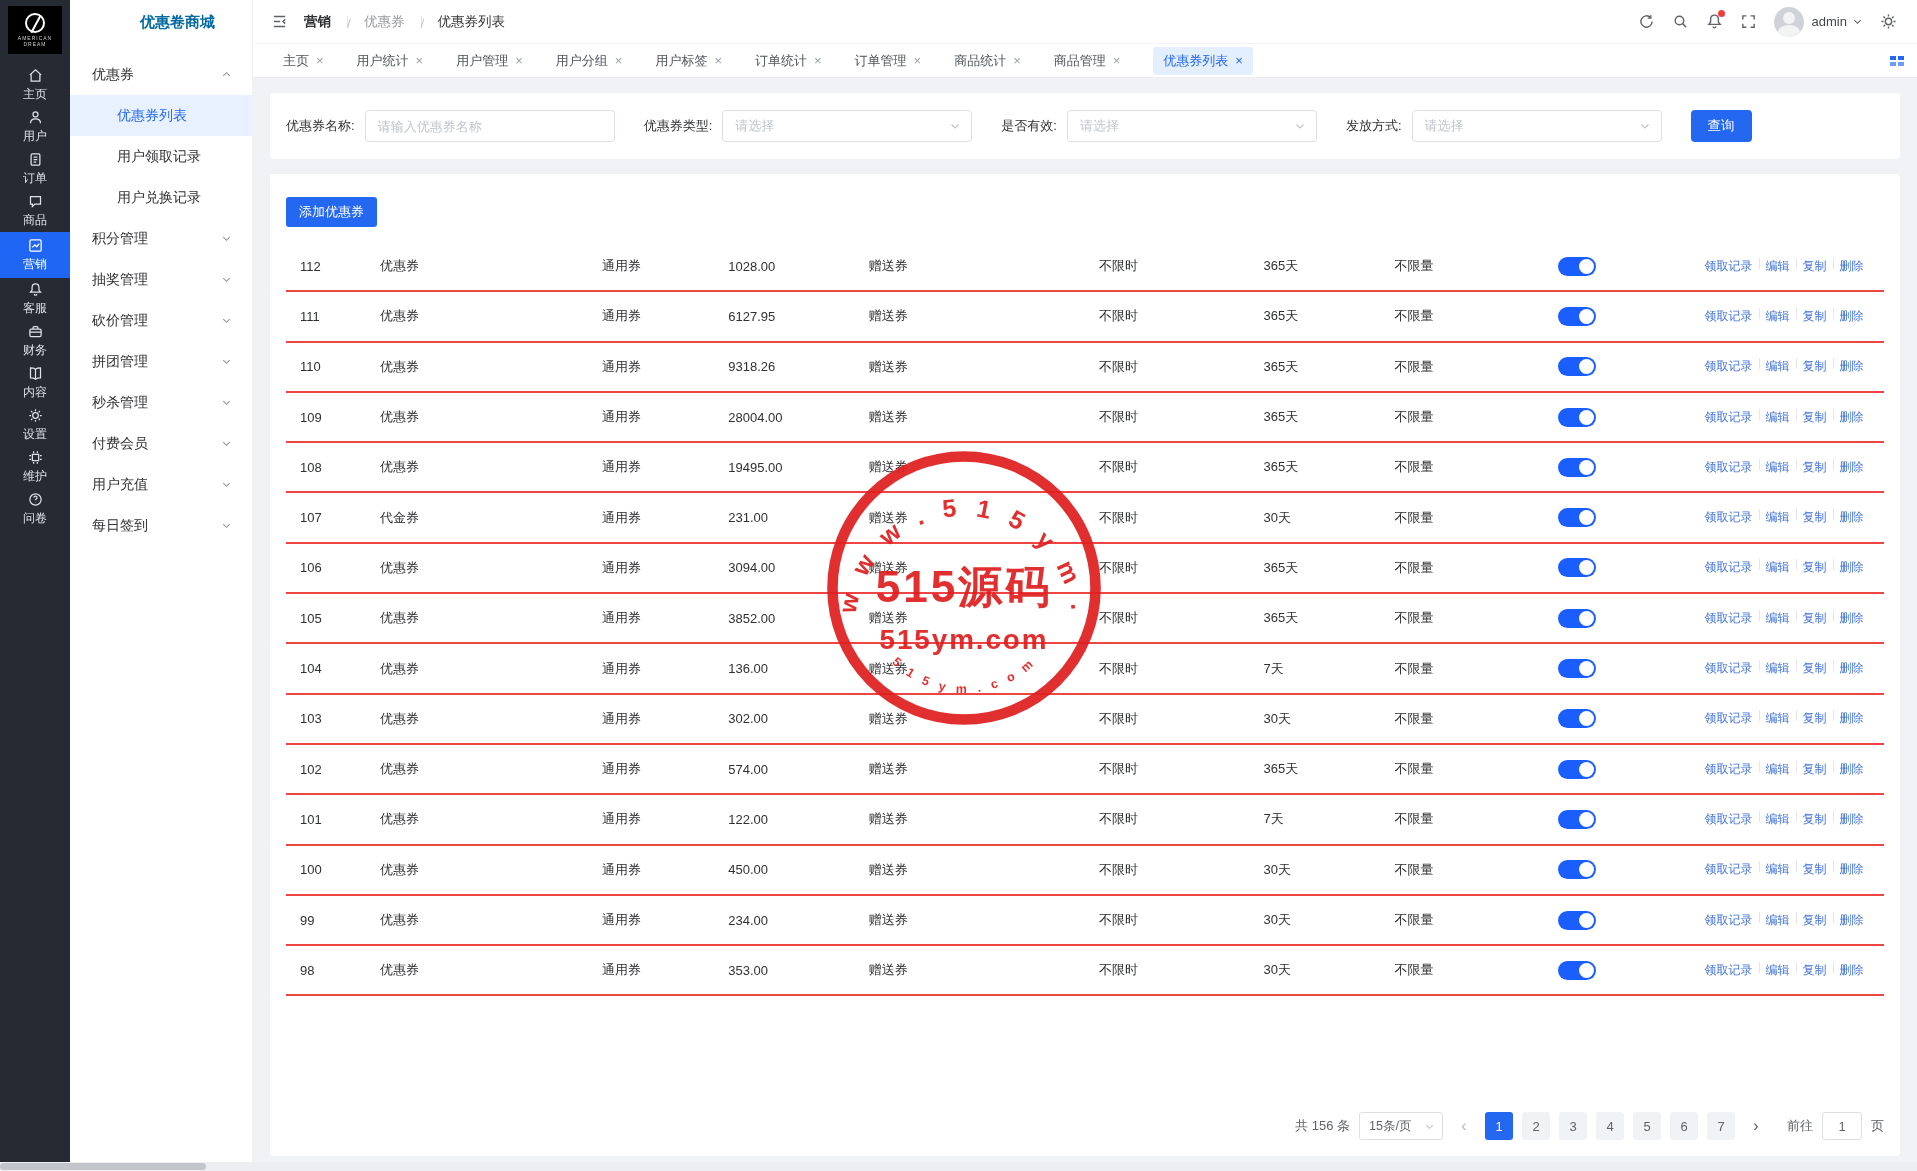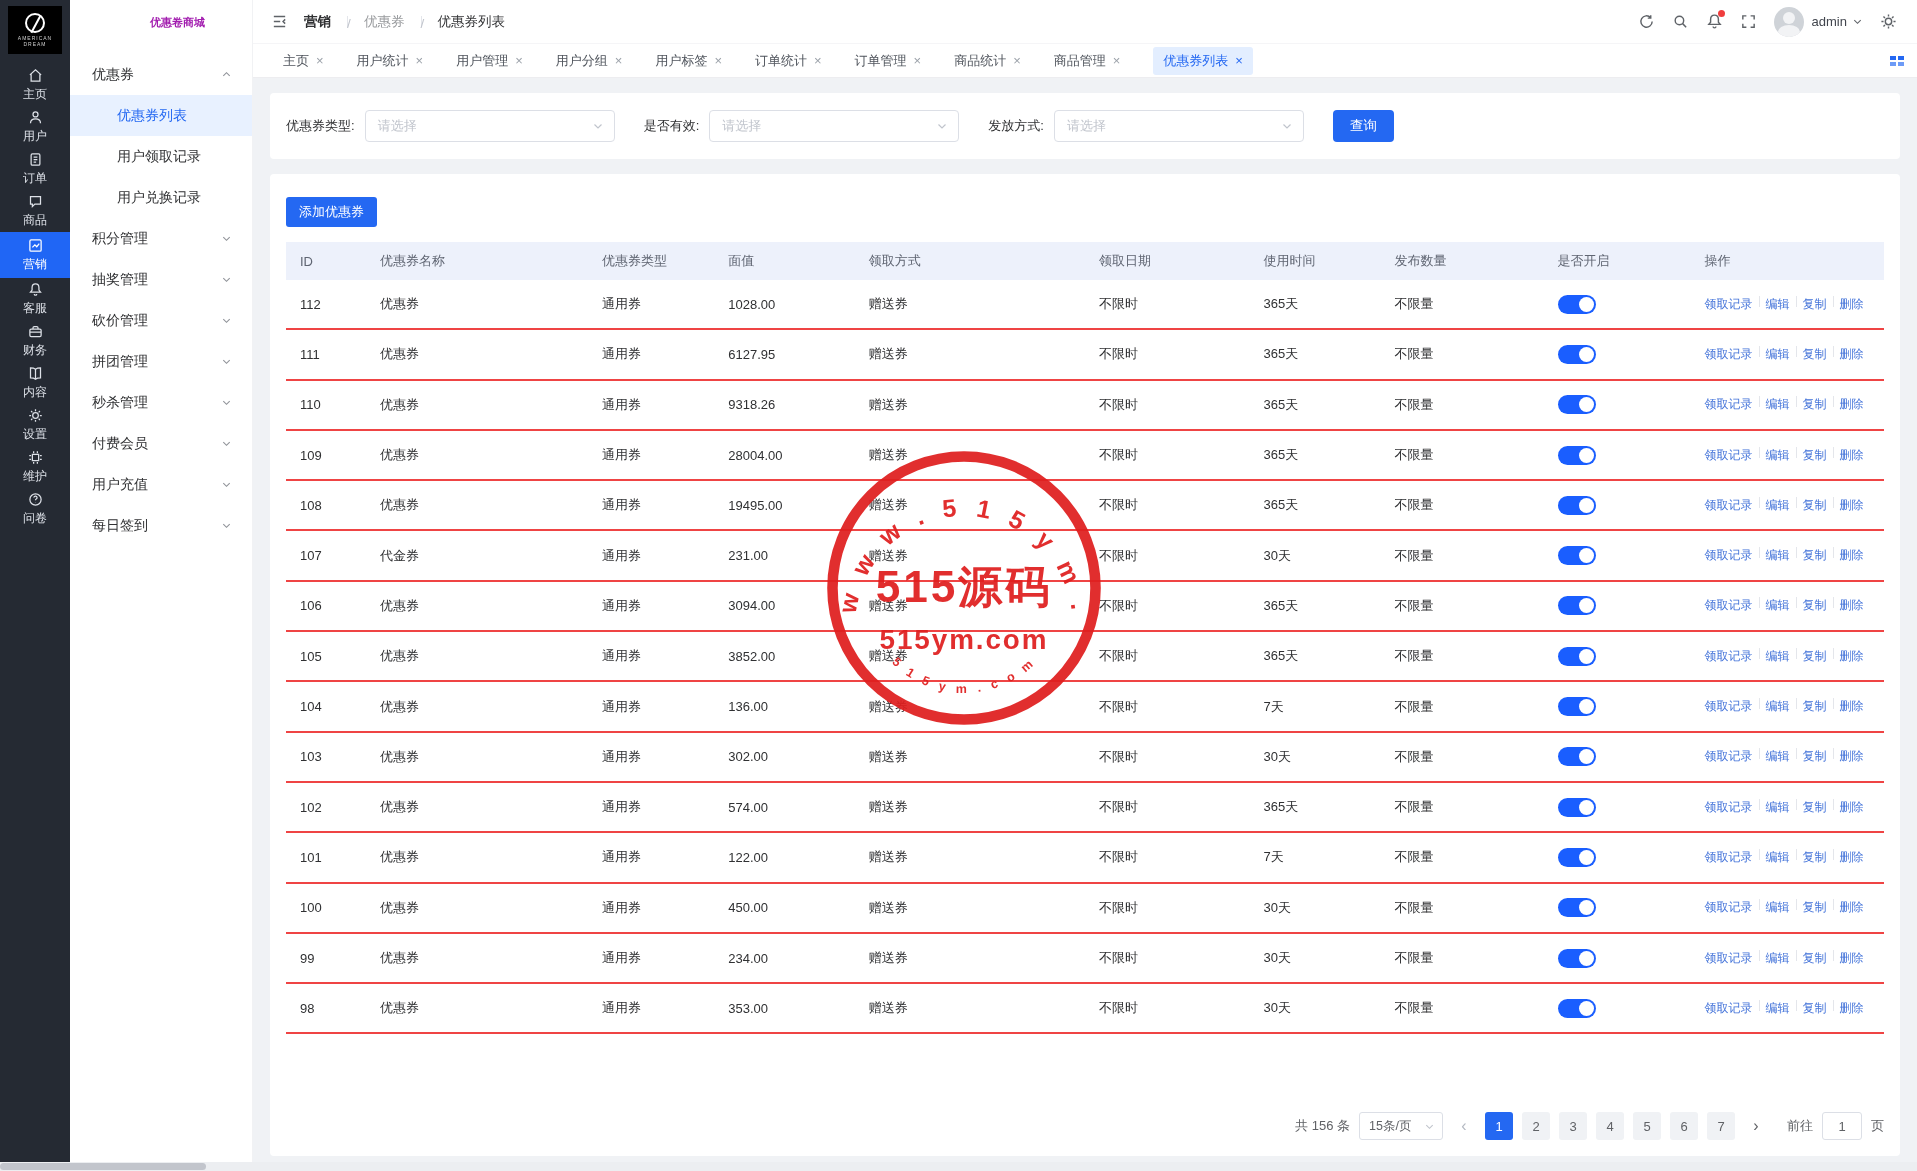--- a/index.html
+++ b/index.html
@@ -13,21 +13,21 @@
   .logo-ring { width:20px; height:20px; border:2px solid #fff; border-radius:50%; position:relative; margin-bottom:2px; }
   .logo-ring:after { content:""; position:absolute; left:8px; top:-1px; width:2px; height:20px; background:#fff; transform:rotate(28deg); }
   .logo-txt { font-size:5px; letter-spacing:1px; color:#cfcfcf; line-height:6px; text-align:center; }
   .rail-item { width:100%; height:42px; display:flex; flex-direction:column; align-items:center; justify-content:center; gap:3px; font-size:12px; color:#dde1e8; cursor:pointer; }
   .rail-item svg { width:15px; height:15px; stroke:#dde1e8; }
   .rail-item.active { background:#2066f5; color:#fff; height:46px; }
   .rail-item.active svg { stroke:#fff; }
 
   
   .sidebar { position:absolute; left:70px; top:0; bottom:0; width:183px; background:#fff; border-right:1px solid #f1f2f4; z-index:2; }
-  .store-name { height:44px; line-height:44px; text-align:center; font-size:11px; font-weight:bold; color:#a21caf;padding-left:33px; }
+  .store-name { height:44px; line-height:44px; text-align:center; font-size:15px; font-weight:bold; color:#0369a1;padding-left:33px; }
   .menu { padding-top:10px; font-size:14px; }
   .menu-group { height:41px; display:flex; align-items:center; justify-content:space-between; padding:0 20px 0 22px; cursor:pointer; color:#303133; }
   .menu-group svg { width:11px; height:11px; stroke:#909399; }
   .menu-sub { height:41px; display:flex; align-items:center; padding-left:47px; cursor:pointer; color:#303133; }
   .menu-sub.active { background:#e8f1ff; color:#2468f2; }
 
   
   .main { position:absolute; left:253px; top:0; right:0; bottom:0; }
   .topbar { height:44px; background:#fff; display:flex; align-items:center; padding:0 20px 0 18px; border-bottom:1px solid #f5f5f7; }
   .topbar .collapse { margin-right:16px; cursor:pointer; }
@@ -339,20 +339,24 @@
         <rect x="0" y="2" width="6" height="4" fill="#2468f2"></rect>
         <rect x="8" y="2" width="6" height="4" fill="#2468f2"></rect>
         <rect x="0" y="8" width="6" height="4" fill="#6d9bf7"></rect>
         <rect x="8" y="8" width="6" height="4" fill="#6d9bf7"></rect>
       </svg>
   </div>
 
   <div class="content">
 
     <div class="filter-card">
+      <div class="fgroup">
+        <span>优惠券名称:</span>
+        <input class="tinput" type="text" placeholder="请输入优惠券名称" style="">
+      </div>
       <div class="fgroup">
         <span>优惠券类型:</span>
         <div class="select">
           <span>请选择</span>
           <svg viewBox="0 0 24 24" fill="none" stroke-width="2.4">
               <path d="M5 9l7 7 7-7"></path>
             </svg>
         </div>
       </div>
       <div class="fgroup">
@@ -372,32 +376,20 @@
               <path d="M5 9l7 7 7-7"></path>
             </svg>
         </div>
       </div>
       <button class="btn-primary">查询</button>
     </div>
 
     <div class="table-card">
       <button class="add-btn">添加优惠券</button>
 
-      <div class="thead">
-        <div class="c c1">ID</div>
-        <div class="c c2">优惠券名称</div>
-        <div class="c c3">优惠券类型</div>
-        <div class="c c4">面值</div>
-        <div class="c c5">领取方式</div>
-        <div class="c c6">领取日期</div>
-        <div class="c c7">使用时间</div>
-        <div class="c c8">发布数量</div>
-        <div class="c c9">是否开启</div>
-        <div class="c c10">操作</div>
-      </div>
 
       <div class="tbody">
 
           <div class="trow">
             <div class="c c1">112</div>
             <div class="c c2">优惠券</div>
             <div class="c c3">通用券</div>
             <div class="c c4">1028.00</div>
             <div class="c c5">赠送券</div>
             <div class="c c6">不限时</div>

